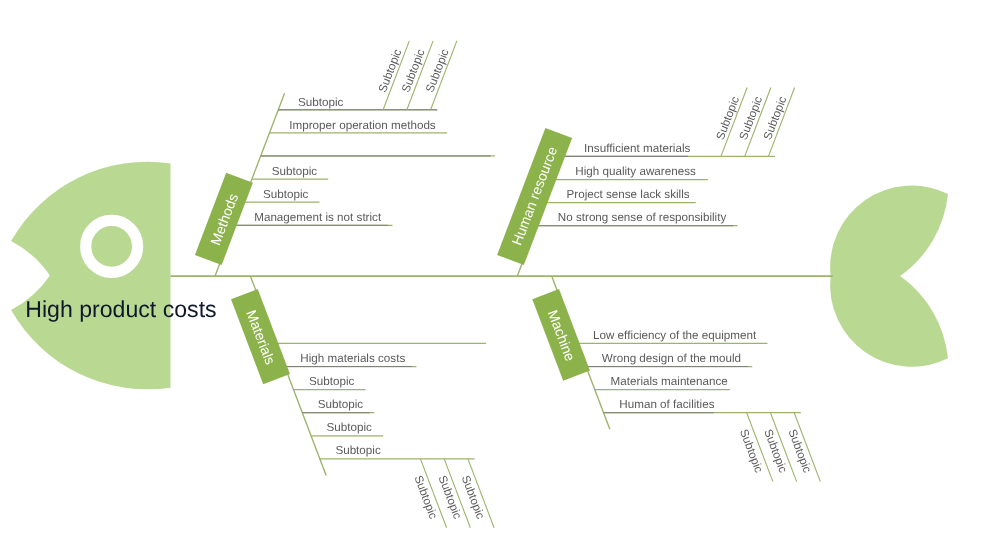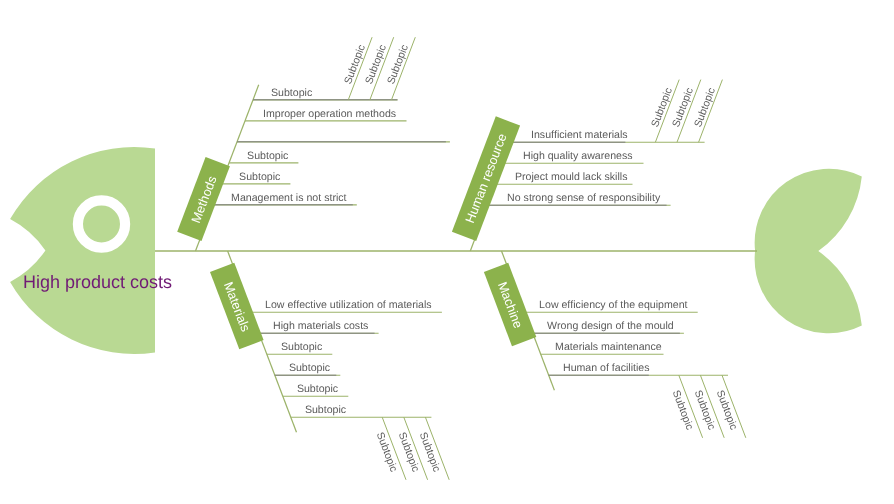--- a/index.html
+++ b/index.html
@@ -8,22 +8,22 @@
        font-family:"Liberation Sans",sans-serif;
        -webkit-font-smoothing:antialiased;
        text-rendering:geometricPrecision;
        font-kerning:none;}
   #stage{position:relative;width:894px;height:504px;background:#fff;}
   #gfx{position:absolute;left:0;top:0;}
   .topic-label{position:absolute;white-space:nowrap;color:#5a5a5a;
       font-size:10.6px;line-height:11px;}
   .cat-label{position:absolute;white-space:nowrap;color:#ffffff;
       font-size:12.8px;line-height:13.6px;transform-origin:0 0;}
-  .head-label{position:absolute;white-space:nowrap;color:#701a75;
-      font-size:18px;line-height:16px;}
+  .head-label{position:absolute;white-space:nowrap;color:#0f172a;
+      font-size:21px;line-height:16px;}
   .sub-label{position:absolute;white-space:nowrap;color:#5a5a5a;
       font-size:10.6px;line-height:11px;transform-origin:0 0;}
 </style>
 </head>
 <body>
 
 <div id="stage">
 <svg id="gfx" width="894" height="504" viewBox="0 0 894 504">
 <path d="M 155.0 148.6 A 142.8 142.8 0 0 0 10.1 219.1 A 97.3 97.3 0 0 1 45.4 250.5 A 97.3 97.3 0 0 1 10.1 281.9 A 142.8 142.8 0 0 0 155.0 352.4 Z" fill="#b9d993"></path>
 <circle cx="101.5" cy="224" r="23.6" fill="none" stroke="#ffffff" stroke-width="10.2"></circle>
@@ -87,24 +87,23 @@
 <div class="topic-label" style="left:263.0px;top:108.6px">Improper operation methods</div>
 <div class="topic-label" style="left:247.1px;top:150.6px">Subtopic</div>
 <div class="topic-label" style="left:239.1px;top:171.6px">Subtopic</div>
 <div class="topic-label" style="left:231.1px;top:192.6px">Management is not strict</div>
 <div class="cat-label" style="left:188.5px;top:219.5px;transform:rotate(-69.19deg)">Methods</div>
 <div class="topic-label" style="left:531.0px;top:130.0px">Insufficient materials</div>
 <div class="sub-label" style="left:649.7px;top:124.6px;transform:rotate(-69.19deg)">Subtopic</div>
 <div class="sub-label" style="left:671.3px;top:124.6px;transform:rotate(-69.19deg)">Subtopic</div>
 <div class="sub-label" style="left:692.9px;top:124.6px;transform:rotate(-69.19deg)">Subtopic</div>
 <div class="topic-label" style="left:523.0px;top:151.0px">High quality awareness</div>
-<div class="topic-label" style="left:515.0px;top:172.0px">Project mould lack skills</div>
+<div class="topic-label" style="left:515.0px;top:172.0px">Project sense lack skills</div>
 <div class="topic-label" style="left:507.1px;top:193.0px">No strong sense of responsibility</div>
 <div class="cat-label" style="left:462.9px;top:220.3px;transform:rotate(-69.19deg)">Human resource</div>
-<div class="topic-label" style="left:265.0px;top:300.0px">Low effective utilization of materials</div>
 <div class="topic-label" style="left:273.0px;top:321.0px">High materials costs</div>
 <div class="topic-label" style="left:281.0px;top:342.0px">Subtopic</div>
 <div class="topic-label" style="left:288.9px;top:363.0px">Subtopic</div>
 <div class="topic-label" style="left:296.9px;top:384.0px">Subtopic</div>
 <div class="topic-label" style="left:304.9px;top:405.0px">Subtopic</div>
 <div class="sub-label" style="left:383.9px;top:430.5px;transform:rotate(69.19deg)">Subtopic</div>
 <div class="sub-label" style="left:405.5px;top:430.5px;transform:rotate(69.19deg)">Subtopic</div>
 <div class="sub-label" style="left:427.1px;top:430.5px;transform:rotate(69.19deg)">Subtopic</div>
 <div class="cat-label" style="left:234.0px;top:279.5px;transform:rotate(69.19deg)">Materials</div>
 <div class="topic-label" style="left:539.1px;top:300.0px">Low efficiency of the equipment</div>

